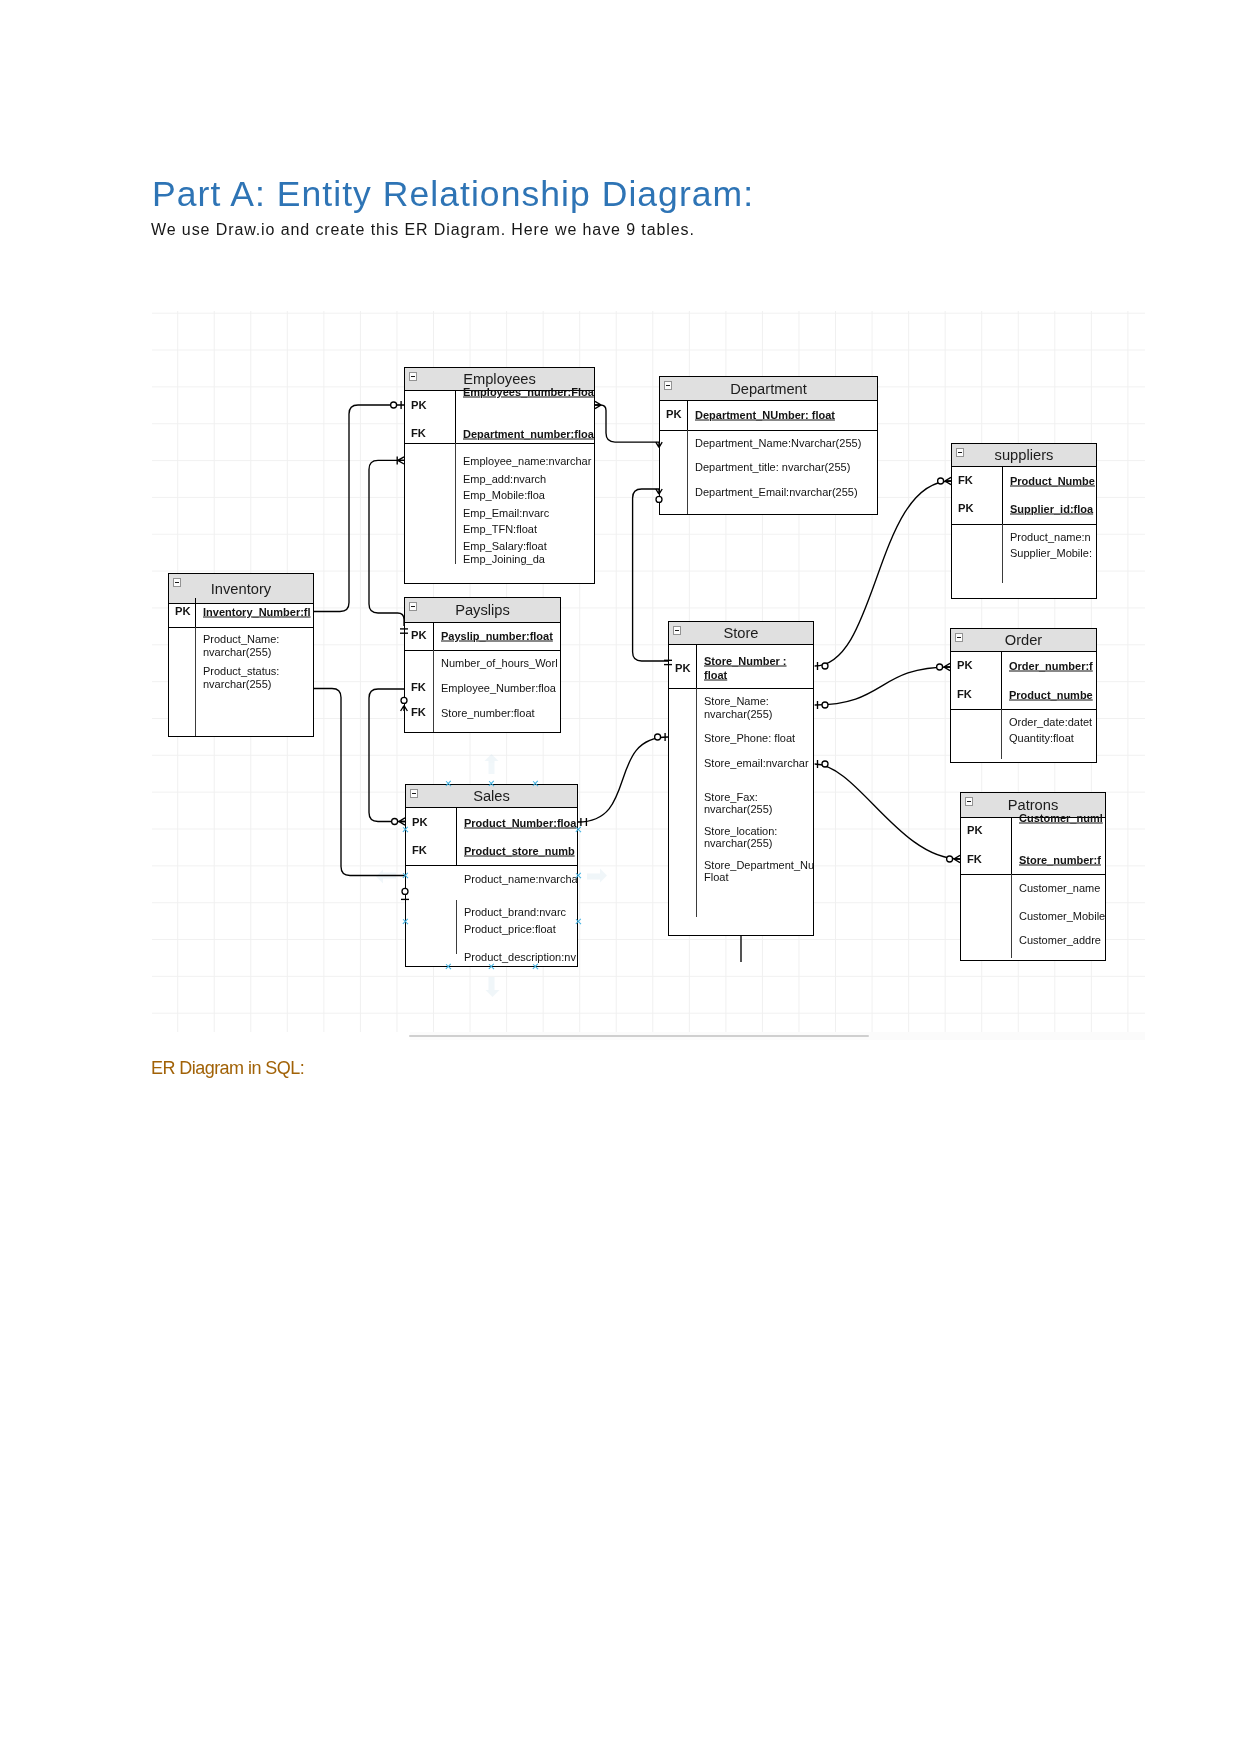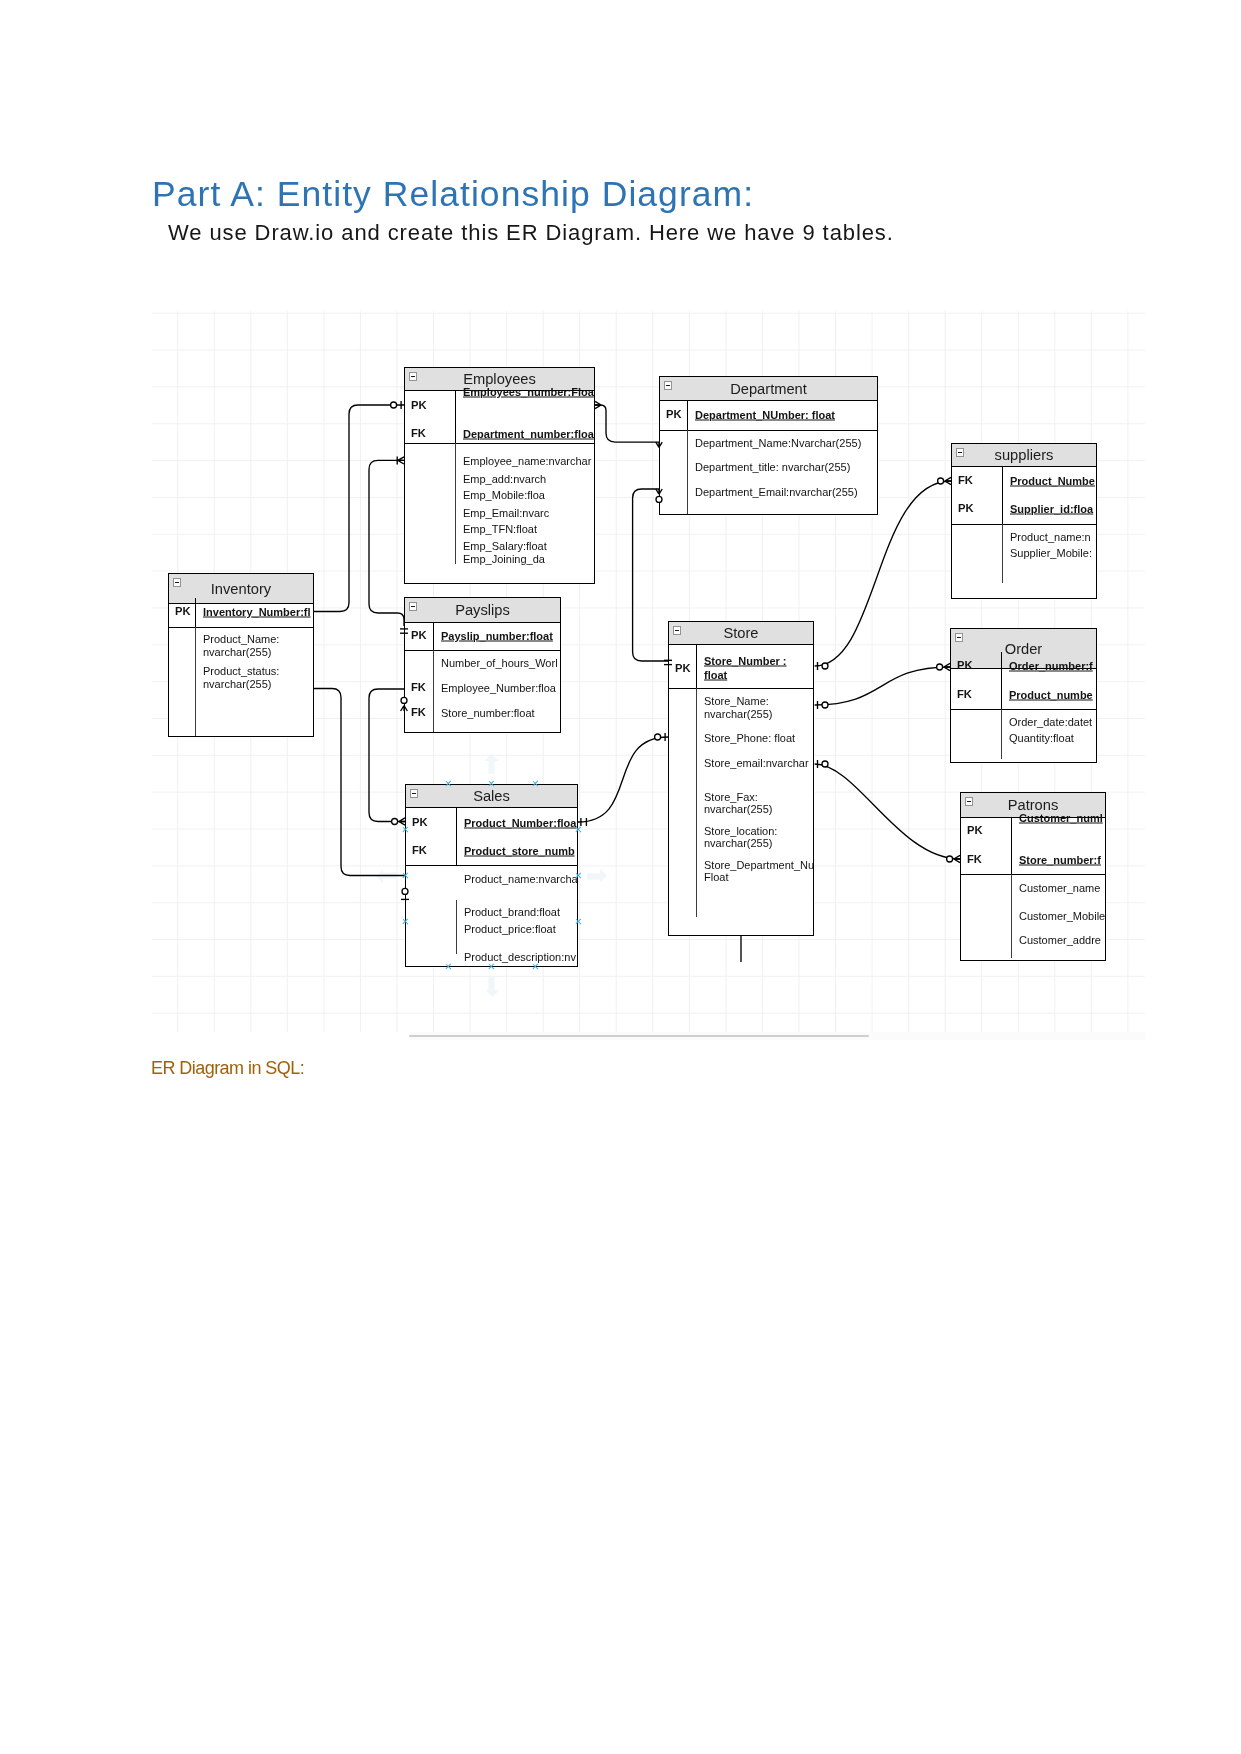--- a/index.html
+++ b/index.html
@@ -1,20 +1,20 @@
 <!DOCTYPE html>
 <html><head>
 <meta charset="utf-8">
 <title>ER Diagram</title>
 <style>
   html,body{margin:0;padding:0;}
   body{width:1241px;height:1754px;background:#ffffff;font-family:"Liberation Sans",sans-serif;position:relative;overflow:hidden;}
   .page{position:absolute;left:0;top:0;width:1241px;height:1754px;}
   .heading{position:absolute;left:152px;top:177px;font-size:35.5px;color:#2E74B5;font-weight:400;white-space:nowrap;line-height:1;letter-spacing:1.05px;}
-  .intro{position:absolute;left:168px;top:222.3px;font-size:22px;color:#171717;white-space:nowrap;line-height:1;letter-spacing:0.9px;}
+  .intro{position:absolute;left:151px;top:222.3px;font-size:16px;color:#171717;white-space:nowrap;line-height:1;letter-spacing:0.9px;}
   .footer-note{position:absolute;left:151px;top:1059.2px;font-size:18px;color:#a16207;white-space:nowrap;line-height:1;letter-spacing:-0.55px;}
   .canvas{position:absolute;left:152px;top:311px;width:993px;height:721px;background:#fff;overflow:hidden;}
   .grid{position:absolute;left:0;top:0;width:993px;height:721px;
     background-image:
       linear-gradient(to right, #f0f0f0 1px, transparent 1px),
       linear-gradient(to bottom, #f1f1f1 1px, transparent 1px);
     background-size:36.55px 36.85px;background-position:25.2px 1.7px;}
   svg.links{position:absolute;left:0;top:0;overflow:visible;z-index:5;pointer-events:none;}
   .scrolltrack{position:absolute;left:410px;top:1032px;width:735px;height:8px;background:#fbfbfb;}
   .scrollthumb{position:absolute;left:408.5px;top:1035.2px;width:460.5px;height:2.3px;background:#cfcfcf;border-radius:1px;}
@@ -116,21 +116,21 @@
         <span class="ttl">Sales</span>
       </div>
       <div class="kcol" style="left:0;top:23px;width:51px;height:57px;"></div>
       <div class="seccut" style="top:80px;"></div>
       <div class="vsep" style="left:49.8px;top:115px;height:54px;"></div>
       <span class="kk" style="left:6px;top:37.8px;">PK</span>
       <span class="fld key" style="left:58px;top:37.8px;">Product_Number:floa</span>
       <span class="kk" style="left:6px;top:65.8px;">FK</span>
       <span class="fld key" style="left:58px;top:65.8px;">Product_store_numb</span>
       <span class="fld" style="left:58px;top:93.8px;">Product_name:nvarcha</span>
-      <span class="fld" style="left:58px;top:126.8px;">Product_brand:float</span>
+      <span class="fld" style="left:58px;top:126.8px;">Product_brand:nvarc</span>
       <span class="fld" style="left:58px;top:143.8px;">Product_price:float</span>
       <span class="fld" style="left:58px;top:171.8px;">Product_description:nv</span>
     </div>
     <span class="hnd" style="left:296.2px;top:473.0px;"></span>
     <span class="hnd" style="left:339.5px;top:473.0px;"></span>
     <span class="hnd" style="left:382.8px;top:473.0px;"></span>
     <span class="hnd" style="left:253.0px;top:518.8px;"></span>
     <span class="hnd" style="left:253.0px;top:564.5px;"></span>
     <span class="hnd" style="left:253.0px;top:610.2px;"></span>
     <span class="hnd" style="left:426.0px;top:518.8px;"></span>
@@ -174,21 +174,21 @@
       <div class="seccut" style="top:80px;"></div>
       <div class="vsep" style="left:49.8px;top:80px;height:58.69999999999999px;"></div>
       <span class="kk" style="left:6px;top:37.0px;">FK</span>
       <span class="fld key" style="left:58px;top:37.0px;">Product_Numbe</span>
       <span class="kk" style="left:6px;top:65.0px;">PK</span>
       <span class="fld key" style="left:58px;top:65.0px;">Supplier_id:floa</span>
       <span class="fld" style="left:58px;top:92.7px;">Product_name:n</span>
       <span class="fld" style="left:58px;top:109.2px;">Supplier_Mobile:</span>
     </div>
     <div class="tbl" style="left:798px;top:317px;width:147px;height:135px;">
-      <div class="hdr" style="height:40px;">
+      <div class="hdr" style="height:23px;">
         <span class="minus"></span>
         <span class="ttl">Order</span>
       </div>
       <div class="kcol" style="left:0;top:23px;width:51px;height:57px;"></div>
       <div class="seccut" style="top:80px;"></div>
       <div class="vsep" style="left:49.8px;top:80px;height:49.5px;"></div>
       <span class="kk" style="left:6px;top:37.3px;">PK</span>
       <span class="fld key" style="left:58px;top:37.3px;">Order_number:f</span>
       <span class="kk" style="left:6px;top:66.3px;">FK</span>
       <span class="fld key" style="left:58px;top:66.3px;">Product_numbe</span>

